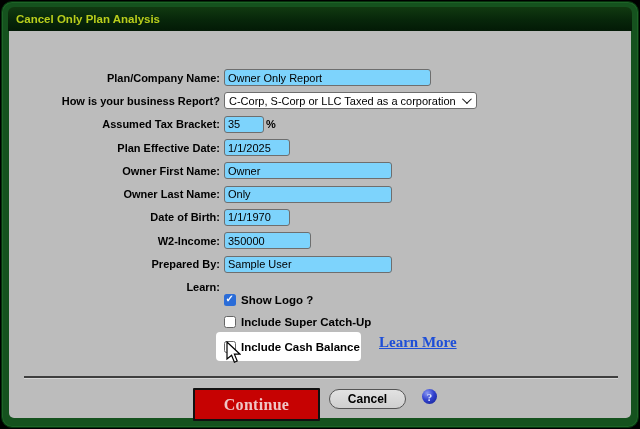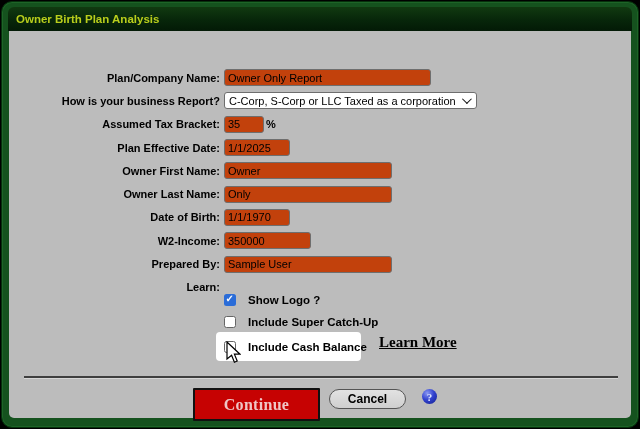--- a/index.html
+++ b/index.html
@@ -9,41 +9,41 @@
   .titlebar{position:absolute;left:6px;right:6px;top:5px;height:24px;
     background:linear-gradient(180deg,#113a10 0%,#07260a 55%,#031a06 100%);
     border-radius:6px 6px 0 0;color:#b9ce1c;font-size:11.5px;font-weight:bold;
     line-height:24px;padding-left:8px;box-sizing:border-box;}
   .content{position:absolute;left:7px;right:7px;top:29px;bottom:9px;background:#bcbcbc;
     border-radius:0 0 5px 5px;}
   
   .rows{position:absolute;top:28px;left:0;right:0;margin-top:7px;}
   .row{height:23.3px;display:flex;align-items:center;}
   .lbl{width:211px;text-align:right;font-weight:bold;font-size:11px;color:#000;flex:0 0 auto;}
-  .inp{margin-left:4px;height:15px;border:1px solid #6e6e6e;border-radius:3px;background:#c2410c;
+  .inp{margin-left:4px;height:15px;border:1px solid #6e6e6e;border-radius:3px;background:#7dd3fc;
     font-family:"Liberation Sans",sans-serif;font-size:11px;color:#000;padding:0 3px;box-sizing:content-box;}
   .w205{width:199px}.w38{width:32px}.w64{width:58px}.w166{width:160px}.w85{width:79px}
   .suffix{font-weight:bold;font-size:11px;margin-left:2px;}
   .sel{margin-left:4px;width:253px;height:17px;border:1px solid #6e6e6e;border-radius:3px;
     background:#fff;display:flex;align-items:center;justify-content:space-between;
     font-size:11px;color:#000;padding:0 7px 0 4px;box-sizing:border-box;cursor:default;}
   .chev{width:6px;height:6px;border-right:1.8px solid #111;border-bottom:1.8px solid #111;
     transform:rotate(45deg) translateY(-2px);flex:0 0 auto;}
   
   .cbrow{position:absolute;left:215px;display:flex;align-items:center;height:14px;}
   .cb{width:12px;height:12px;border-radius:2.5px;flex:0 0 auto;box-sizing:border-box;}
   .cb.unchecked{background:#fff;border:1px solid #666;}
   .cb.checked{background:#2a6cd8;position:relative;}
   .cb.checked::after{content:"✓";position:absolute;left:1.5px;top:-1px;color:#fff;
     font-size:10px;font-weight:bold;}
-  .cblbl{font-weight:bold;font-size:11.5px;color:#000;margin-left:12px;white-space:nowrap;}
+  .cblbl{font-weight:bold;font-size:11.5px;color:#000;margin-left:5px;white-space:nowrap;}
   .hibox{position:absolute;left:207px;top:301px;width:145px;height:29px;background:#fff;
     border-radius:4px;display:flex;align-items:center;padding-left:8px;box-sizing:border-box;}
   .learnmore{position:absolute;left:370px;top:303px;font-family:"Liberation Serif",serif;
-    font-size:15px;color:#000000;text-decoration:underline;font-weight:600;cursor:pointer;}
+    font-size:15px;color:#1d4ed8;text-decoration:underline;font-weight:600;cursor:pointer;}
   
   .sep{position:absolute;left:15px;right:13px;top:345px;height:0;
     border-top:2px solid #3f3f3f;border-bottom:1px solid #d6d6d6;}
   .btn-continue{position:absolute;left:184px;top:357px;width:127px;height:33px;
     background:#c60202;border:2px solid #111;border-radius:1px;color:#efc6c6;
     font-family:"Liberation Serif",serif;font-weight:bold;font-size:16px;
     display:flex;align-items:center;justify-content:center;letter-spacing:.3px;cursor:pointer;
     box-sizing:border-box;}
   .btn-cancel{position:absolute;left:320px;top:358px;width:77px;height:20px;
     background:linear-gradient(180deg,#e2e2e2,#cfcfcf);border:1.5px solid #555;border-radius:10px;
@@ -53,21 +53,21 @@
     background:radial-gradient(circle at 35% 28%,#8a98f2 0%,#3343cf 45%,#101e8e 100%);
     color:#dfe6ff;font-family:"Liberation Serif",serif;font-weight:bold;font-size:11px;
     display:flex;align-items:center;justify-content:center;cursor:pointer;}
   .cursor{position:absolute;left:215px;top:310px;width:17px;height:24px;pointer-events:none;}
 </style>
 </head>
 <body>
 
 <div class="dialog">
   <div class="titlebar">
-    <span>Owner Birth Plan Analysis</span>
+    <span>Cancel Only Plan Analysis</span>
   </div>
   <div class="content">
 
     <div class="rows">
       <div class="row">
         <label class="lbl">Plan/Company Name:</label>
         <input class="inp w205" value="Owner Only Report" style="">
       </div>
       <div class="row">
         <label class="lbl">How is your business Report?</label>

